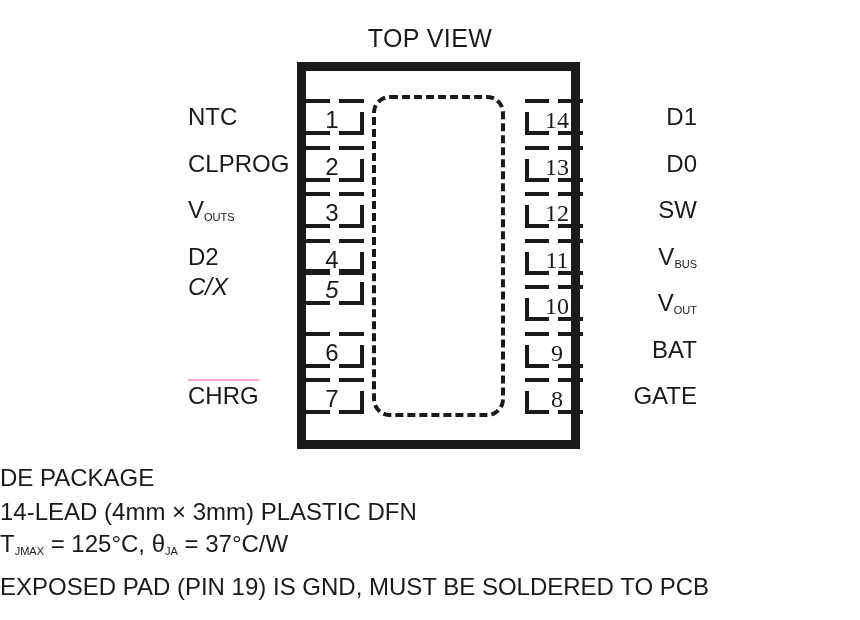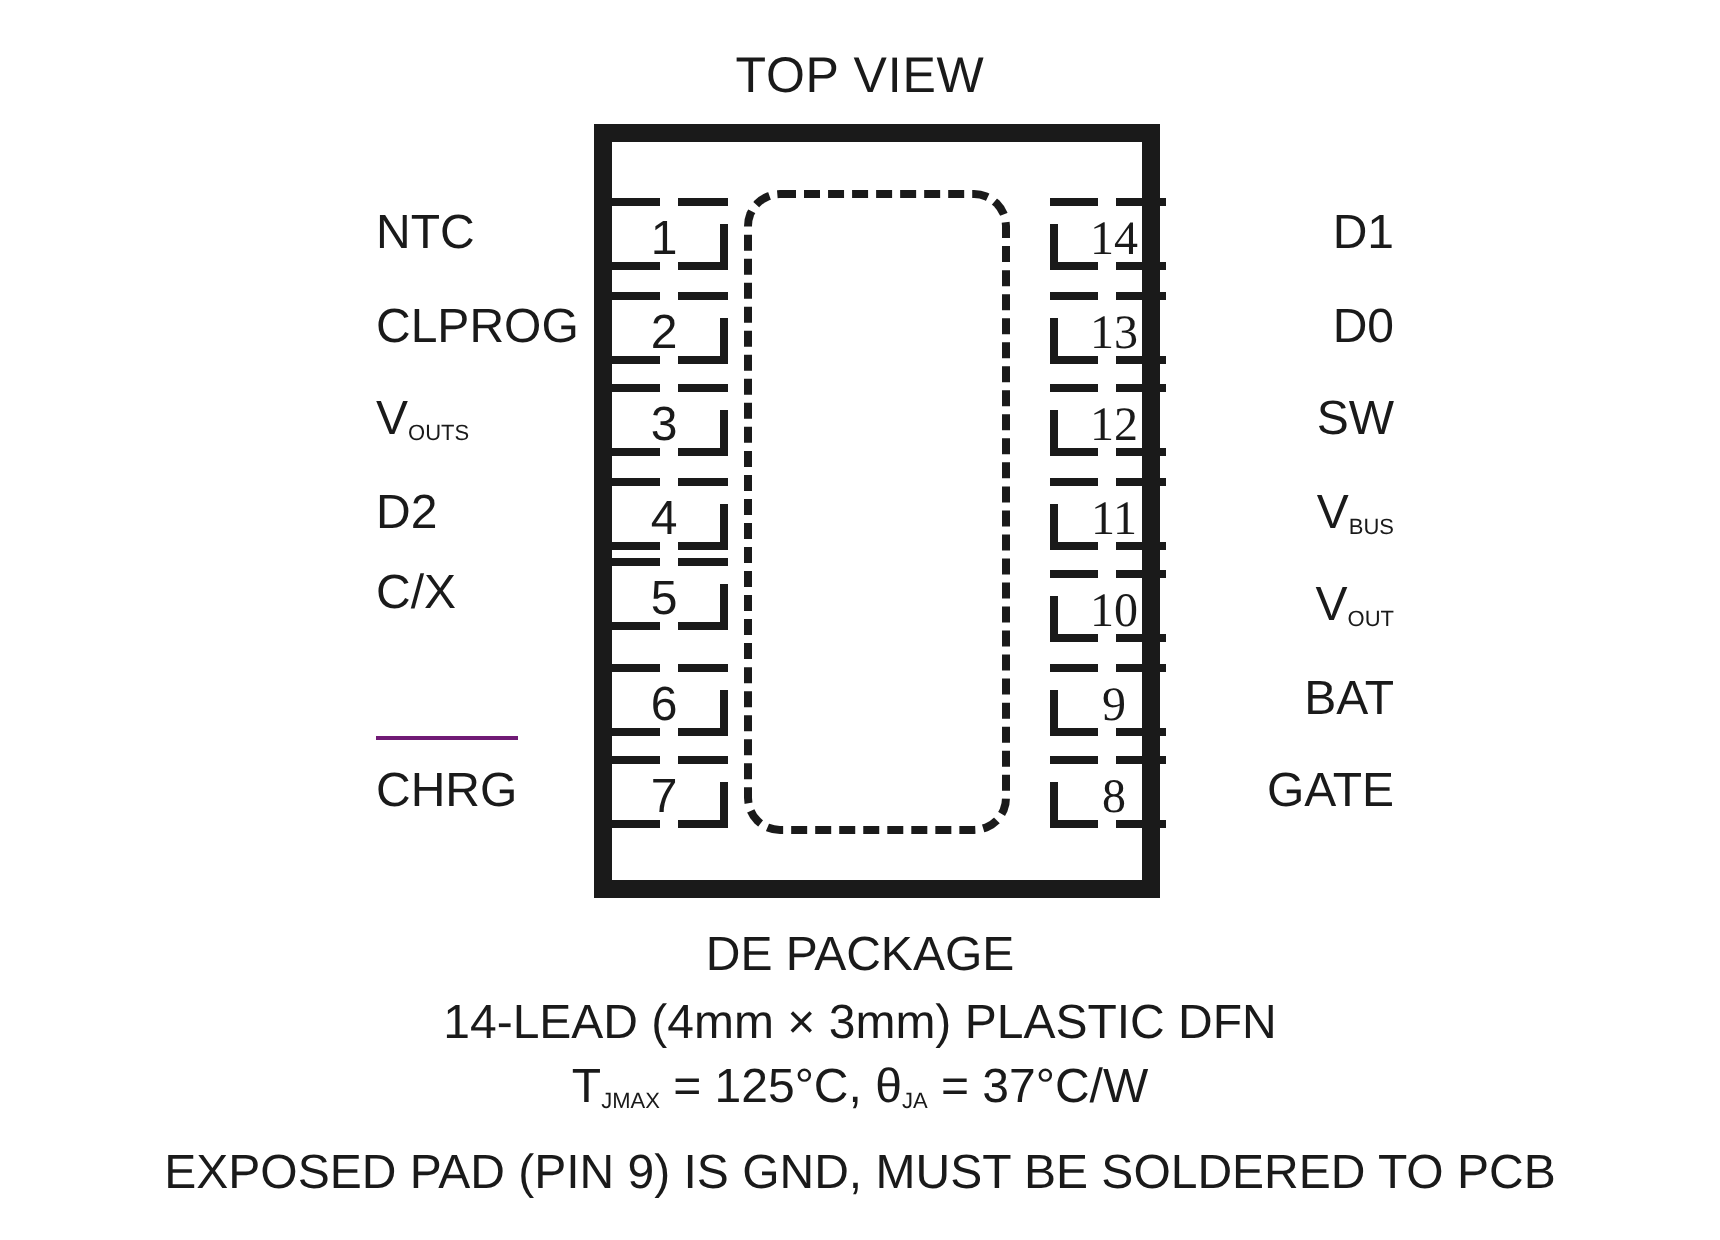--- a/index.html
+++ b/index.html
@@ -147,30 +147,30 @@
   .pin-row.right .pin-number { text-indent: 6px; font-family: Liberation Serif, serif;  }
 
   
   .sub {
     font-size: 11px;
     vertical-align: baseline;
     position: relative;
     top: 3px;
   }
   .ovl {
-    border-top: 2px solid #701a75;
-    padding-top: 12px;
+    border-top: 2px solid #f9a8d4;
+    padding-top: 1px;
   }
 
   
   .caption {
     position: absolute;
     left: 0;
     width: 860px;
-    text-align: center;
+    text-align: left;
     font-size: 24px;
     line-height: 1;
     white-space: nowrap;
   }
   .caption-line-1 { top: 466px; }
   .caption-line-2 { top: 500px; }
   .caption-line-3 { top: 532px; }
   .caption-line-4 { top: 575px; }
 </style>
 </head>
@@ -206,21 +206,21 @@
           <div class="pin-number">3</div>
         </div>
       </div>
       <div class="pin-row left" style="top: 233.5px;">
         <div class="pin-label"><span>D2</span></div>
         <div class="pin-pad">
           <div class="pin-tick"></div>
           <div class="pin-number">4</div>
         </div>
       </div>
-      <div class="pin-row left" style="top: 274px;">
+      <div class="pin-row left" style="top: 264px; font-style: italic;">
         <div class="pin-label"><span>C/X</span></div>
         <div class="pin-pad">
           <div class="pin-tick"></div>
           <div class="pin-number">5</div>
         </div>
       </div>
       <div class="pin-row left" style="top: 326.5px;">
         <div class="pin-pad">
           <div class="pin-tick"></div>
           <div class="pin-number">6</div>
@@ -285,15 +285,15 @@
     </div>
 
   <div class="caption caption-line-1">DE PACKAGE</div>
 
   <div class="caption caption-line-2">14-LEAD (4mm × 3mm) PLASTIC DFN</div>
 
   <div class="caption caption-line-3">
     <span>T</span><span class="sub">JMAX</span><span> = 125°C, </span><span>θ</span><span class="sub">JA</span><span> = 37°C/W</span>
   </div>
 
-  <div class="caption caption-line-4">EXPOSED PAD (PIN 9) IS GND, MUST BE SOLDERED TO PCB</div>
+  <div class="caption caption-line-4">EXPOSED PAD (PIN 19) IS GND, MUST BE SOLDERED TO PCB</div>
 
 </div>
 
 </body></html>

